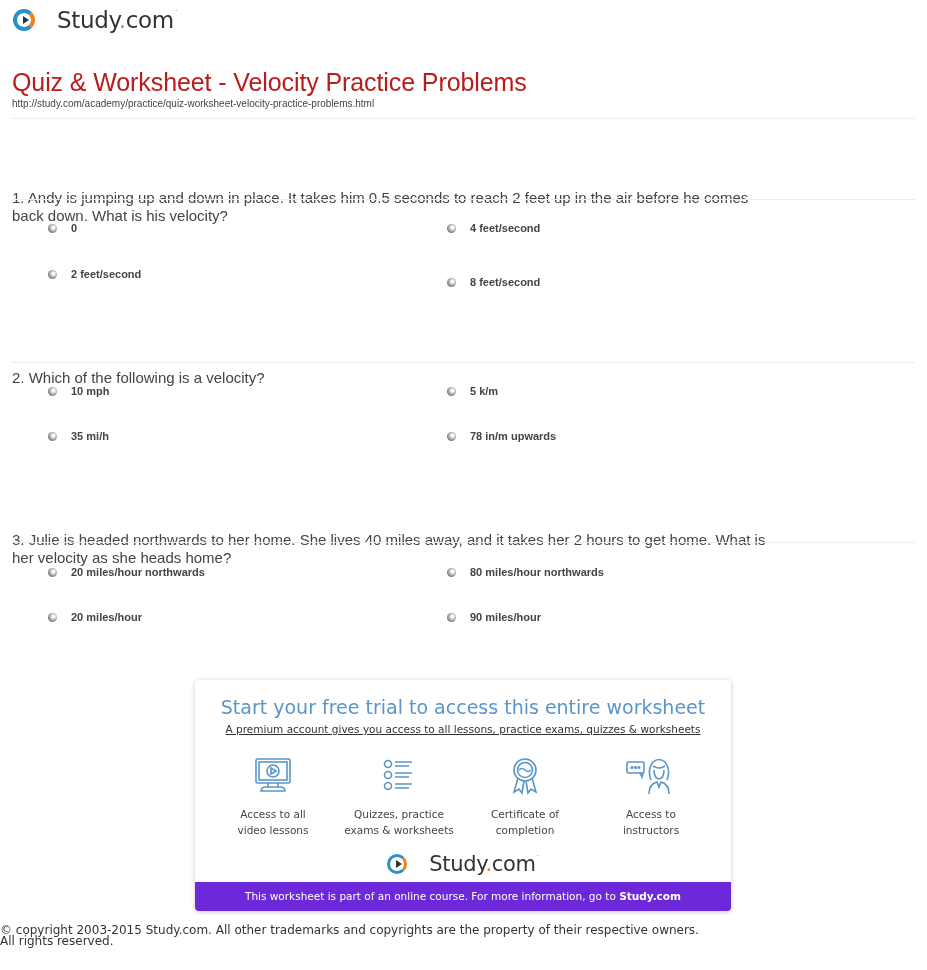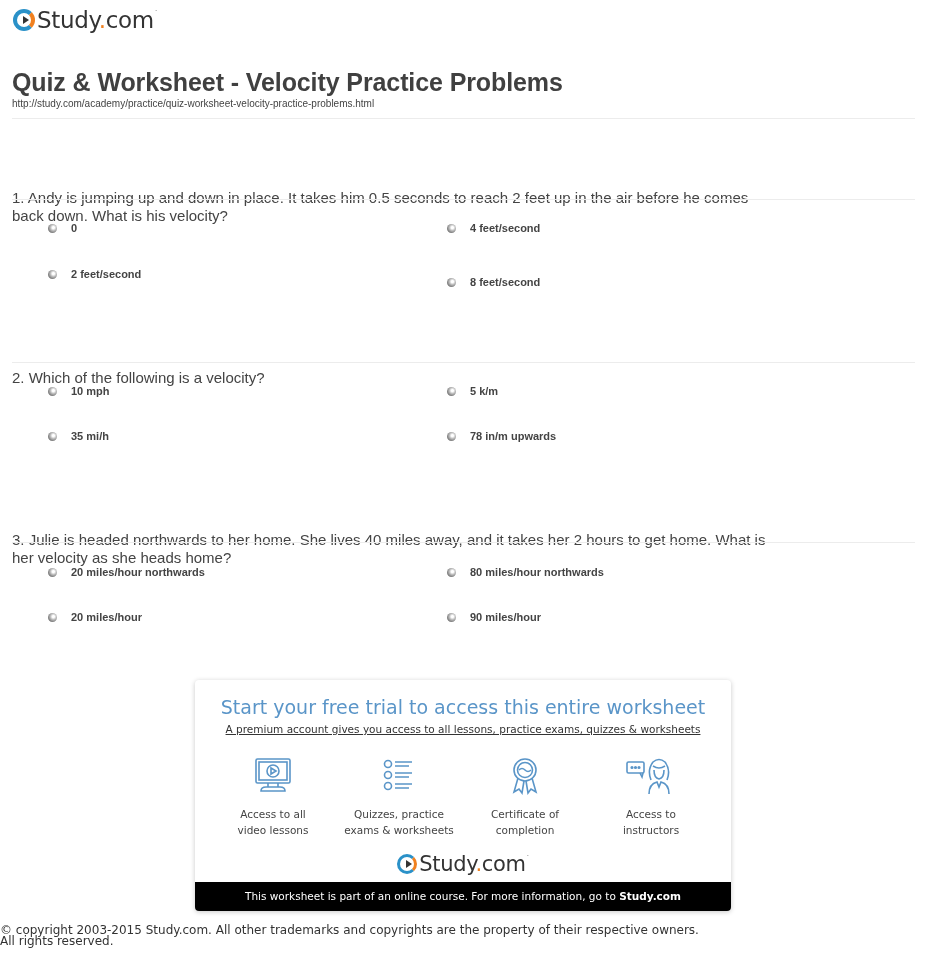--- a/index.html
+++ b/index.html
@@ -1,45 +1,45 @@
 <!DOCTYPE html>
 <html><head>
   <meta charset="utf-8">
   <style>
     * { box-sizing: border-box; margin: 0; padding: 0; }
     html, body { width: 927px; height: 970px; background: #ffffff; overflow: hidden; }
     body { font-family: "Liberation Sans", sans-serif; color: #333; position: relative; }
 
-    .logo { position: absolute; display: flex; align-items: center; }
+    .logo { position: absolute; display: flex; align-items: center; gap: 20px; }
     .logo .mark { width: 22px; height: 22px; border-radius: 50%; border: 4px solid #2a91c8; border-right-color: #f0801f; position: relative; margin-right: 2px; }
     .logo .mark::after { content: ""; position: absolute; left: 6px; top: 3px; width: 0; height: 0; border-top: 4px solid transparent; border-bottom: 4px solid transparent; border-left: 6px solid #333; }
     .logo .word { font-family: "DejaVu Sans", sans-serif; font-size: 23px; color: #333; letter-spacing: -0.3px; }
     .logo .dot { color: #f0801f; }
     .logo .tm { font-size: 7px; vertical-align: top; margin-left: 1px; color: #555; }
 
     #top-logo { left: 13px; top: 7px; }
 
-    .title { position: absolute; left: 12px; top: 68px; font-size: 25px; font-weight: bold; color: #404040; letter-spacing: -0.1px; }
+    .title { position: absolute; left: 12px; top: 68px; font-size: 25px; font-weight: normal; color: #b91c1c; letter-spacing: -0.1px; }
     .url { position: absolute; left: 12px; top: 98px; font-size: 10px; color: #444; }
     .hr { position: absolute; left: 12px; right: 12px; height: 1px; background: #ececec; }
 
     .question { position: absolute; left: 12px; width: 760px; font-size: 15px; line-height: 18px; color: #444; margin-top: 28px; }
     .option { position: absolute; display: flex; align-items: center; font-size: 11px; font-weight: bold; color: #444; }
     .radio { width: 9px; height: 9px; border-radius: 50%; background: radial-gradient(circle at 60% 40%, #fff 15%, #bbb 40%, #666 80%); margin-right: 14px; }
 
     .promo { position: absolute; left: 195px; top: 680px; width: 536px; height: 231px; background: #fff; border-radius: 4px; box-shadow: 0 1px 5px rgba(0,0,0,0.22); }
     .promo-title { position: absolute; top: 16px; left: 0; right: 0; text-align: center; font-family: "DejaVu Sans", sans-serif; font-size: 19px; color: #5a95c8; font-weight: normal; }
     .promo-sub { position: absolute; top: 43px; left: 0; right: 0; text-align: center; font-family: "DejaVu Sans", sans-serif; font-size: 10.5px; color: #333; text-decoration: underline; }
     .feature { position: absolute; top: 76px; width: 130px; text-align: center; }
     .feature svg { display: block; margin: 0 auto; }
     .feature .flabel { margin-top: 10px; font-family: "DejaVu Sans", sans-serif; font-size: 10.5px; line-height: 16px; color: #444; }
     #promo-logo { left: 0; right: 0; top: 172px; justify-content: center; }
     #promo-logo .word { font-size: 21px; }
     #promo-logo .mark { width: 20px; height: 20px; border-width: 3.5px; }
-    .promo-bar { position: absolute; left: 0; right: 0; bottom: 0; height: 29px; background: #000000; border-radius: 0 0 4px 4px; color: #fff; font-family: "DejaVu Sans", sans-serif; font-size: 10.5px; text-align: center; line-height: 29px; }
+    .promo-bar { position: absolute; left: 0; right: 0; bottom: 0; height: 29px; background: #6d28d9; border-radius: 0 0 4px 4px; color: #fff; font-family: "DejaVu Sans", sans-serif; font-size: 10.5px; text-align: center; line-height: 29px; }
     .promo-bar b { font-weight: bold; }
 
     .copyright { position: absolute; left: 0; right: 0; top: 925px; text-align: left; font-family: "DejaVu Sans", sans-serif; font-size: 12px; line-height: 11px; color: #333; }
   </style>
 </head>
 <body>
 
 <div class="logo" id="top-logo">
   <span class="mark"></span>
   <span class="word"><span>Study</span><span class="dot">.</span><span>com</span><span class="tm">·</span></span>

